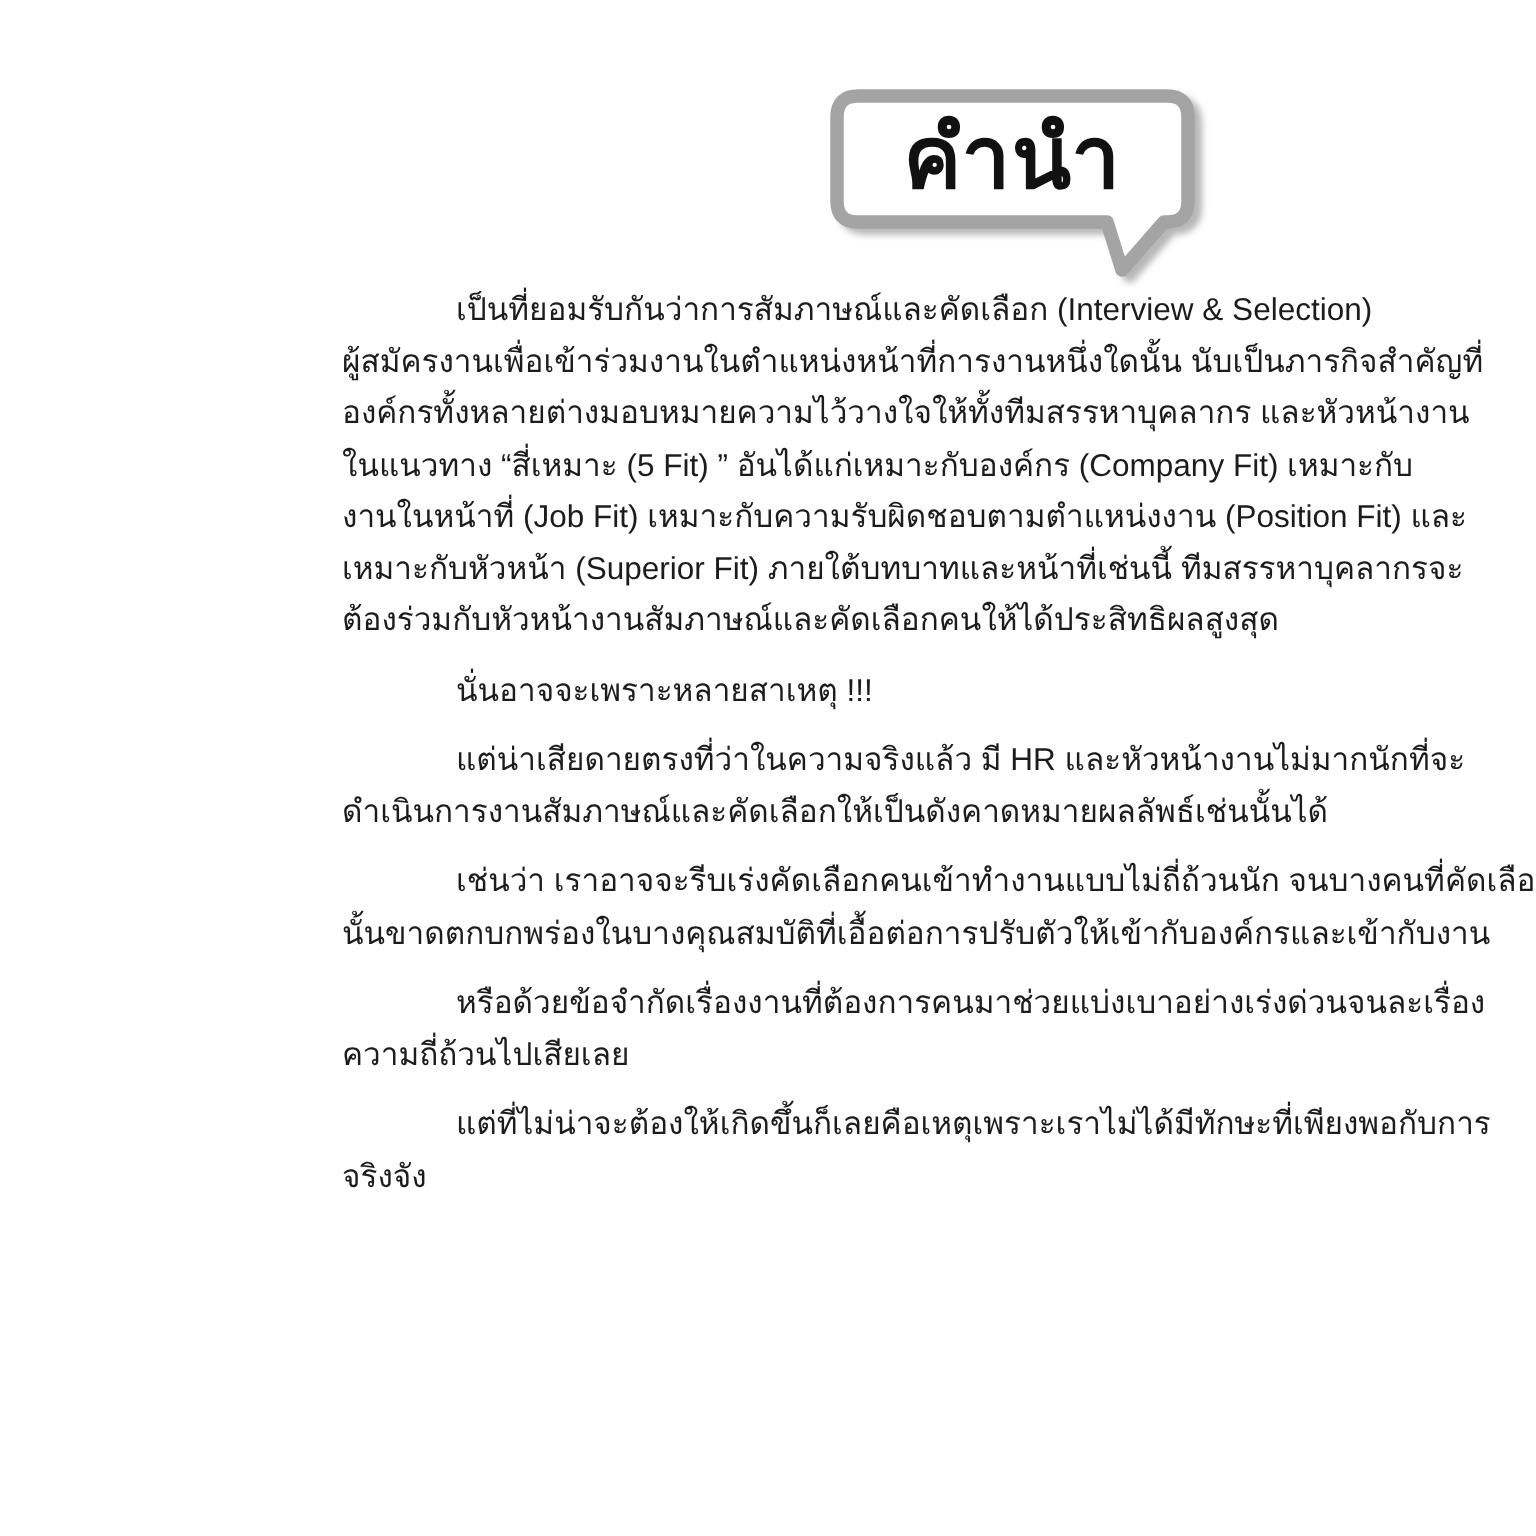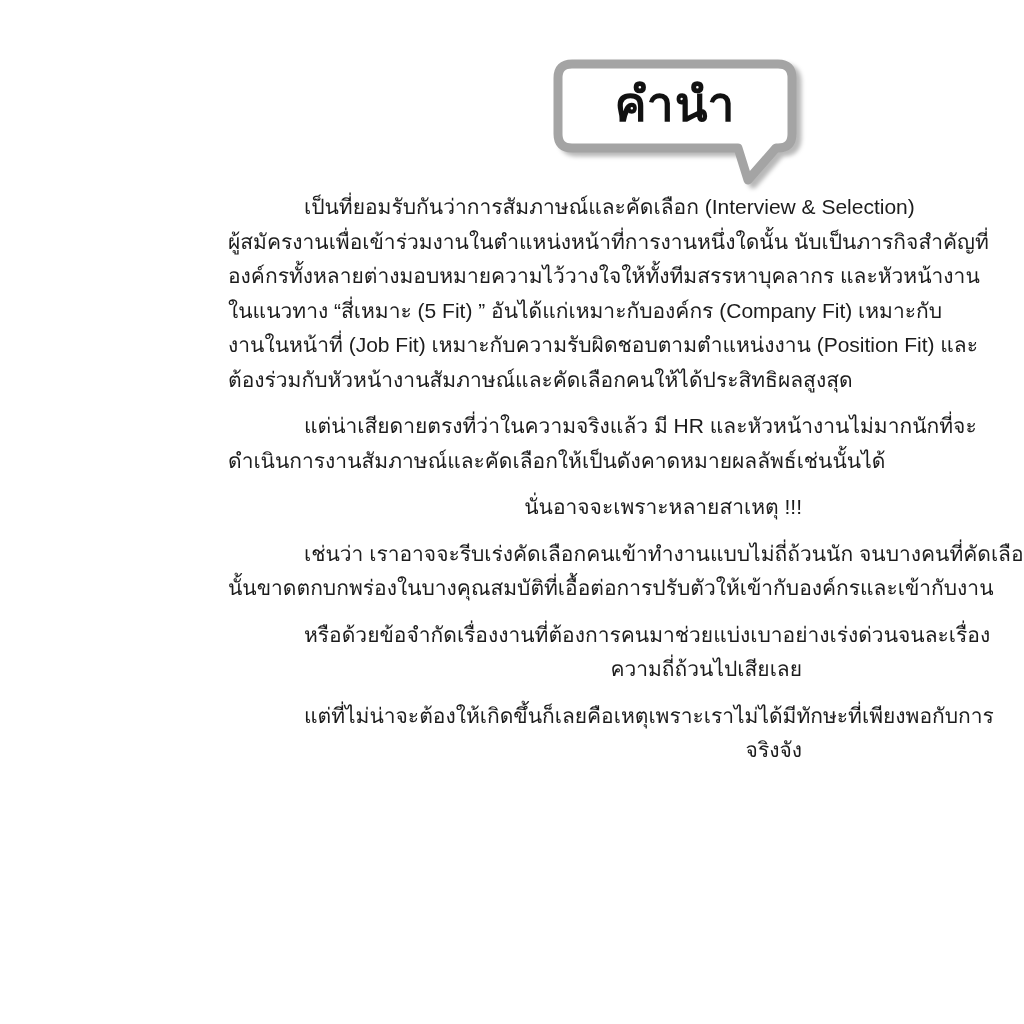--- a/index.html
+++ b/index.html
@@ -14,31 +14,31 @@
   }
   
   .bubble{
     position:absolute;left:552px;top:58px;width:256px;height:136px;
     filter:drop-shadow(5px 4px 2px rgba(0,0,0,0.28));
   }
   .bubble svg{position:absolute;left:0;top:0;}
   .bubble-title{
     position:absolute;left:6px;top:6px;width:234px;height:84px;
     display:flex;align-items:center;justify-content:center;
-    font-size:48px;font-weight:bold;color:#111111;
+    font-size:58px;font-weight:bold;color:#111111;
     letter-spacing:1px;
     padding-bottom:4px;box-sizing:border-box;
   }
   
   .body-text{
     position:absolute;left:228px;top:190px;width:574px;
     font-size:21px;line-height:34.5px;color:#1c1c1c;
     text-rendering:optimizeLegibility;
   }
-  .body-text p{margin:0 0 12px 0;padding:0;text-align:right;}
+  .body-text p{margin:0 0 12px 0;padding:0;}
   .line{display:block;white-space:nowrap;}
   .indent{padding-left:76px;}
 </style>
 </head>
 <body>
 
 <div class="page">
 
   <div class="bubble">
     <svg width="256" height="136" viewBox="0 0 256 136" aria-hidden="true">
@@ -60,30 +60,31 @@
   </div>
 
   <div class="body-text">
 
     <p>
       <span class="line indent">เป็นที่ยอมรับกันว่าการสัมภาษณ์และคัดเลือก (Interview &amp; Selection)</span>
       <span class="line">ผู้สมัครงานเพื่อเข้าร่วมงานในตำแหน่งหน้าที่การงานหนึ่งใดนั้น นับเป็นภารกิจสำคัญที่</span>
       <span class="line">องค์กรทั้งหลายต่างมอบหมายความไว้วางใจให้ทั้งทีมสรรหาบุคลากร และหัวหน้างาน</span>
       <span class="line">ในแนวทาง “สี่เหมาะ (5 Fit) ” อันได้แก่เหมาะกับองค์กร (Company Fit)  เหมาะกับ</span>
       <span class="line">งานในหน้าที่ (Job Fit)  เหมาะกับความรับผิดชอบตามตำแหน่งงาน (Position Fit) และ</span>
+      <span class="line">เหมาะกับหัวหน้า (Superior Fit) ภายใต้บทบาทและหน้าที่เช่นนี้ ทีมสรรหาบุคลากรจะ</span>
       <span class="line">ต้องร่วมกับหัวหน้างานสัมภาษณ์และคัดเลือกคนให้ได้ประสิทธิผลสูงสุด</span>
+    </p>
+
+    <p>
+      <span class="line indent">นั่นอาจจะเพราะหลายสาเหตุ !!!</span>
     </p>
 
     <p>
       <span class="line indent">แต่น่าเสียดายตรงที่ว่าในความจริงแล้ว มี HR และหัวหน้างานไม่มากนักที่จะ</span>
       <span class="line">ดำเนินการงานสัมภาษณ์และคัดเลือกให้เป็นดังคาดหมายผลลัพธ์เช่นนั้นได้</span>
-    </p>
-
-    <p>
-      <span class="line indent">นั่นอาจจะเพราะหลายสาเหตุ !!!</span>
     </p>
 
     <p>
       <span class="line indent">เช่นว่า เราอาจจะรีบเร่งคัดเลือกคนเข้าทำงานแบบไม่ถี่ถ้วนนัก จนบางคนที่คัดเลือก</span>
       <span class="line">นั้นขาดตกบกพร่องในบางคุณสมบัติที่เอื้อต่อการปรับตัวให้เข้ากับองค์กรและเข้ากับงาน</span>
     </p>
 
     <p>
       <span class="line indent">หรือด้วยข้อจำกัดเรื่องงานที่ต้องการคนมาช่วยแบ่งเบาอย่างเร่งด่วนจนละเรื่อง</span>
       <span class="line">ความถี่ถ้วนไปเสียเลย</span>

